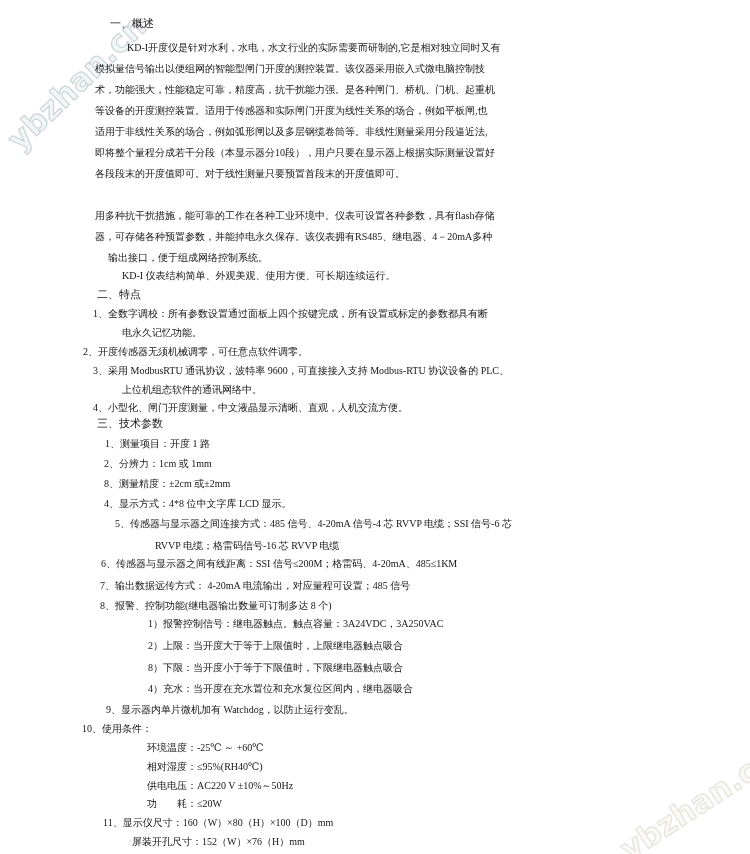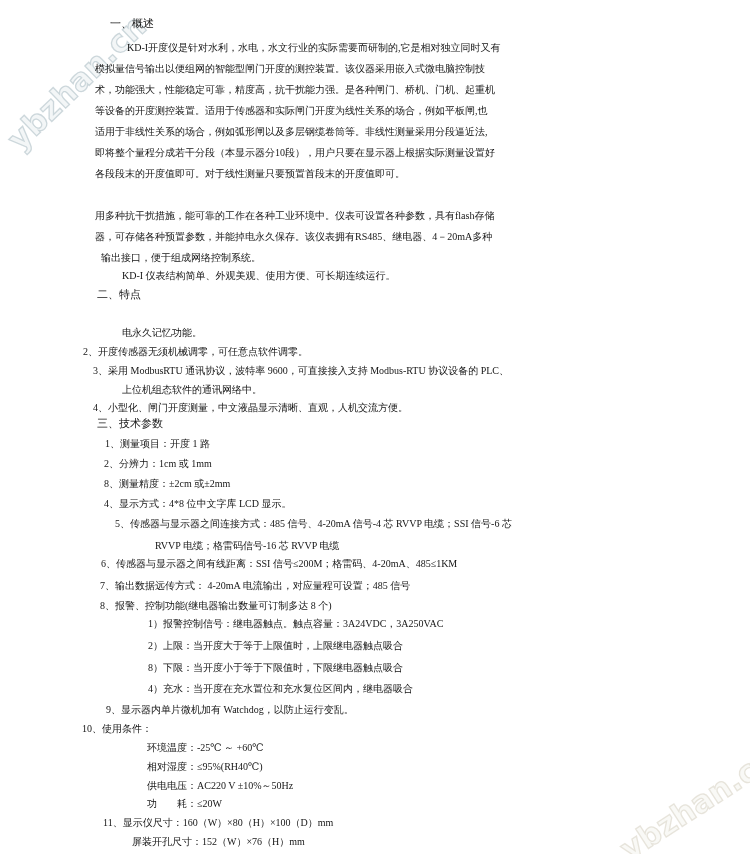--- a/index.html
+++ b/index.html
@@ -62,24 +62,25 @@
   <div class="ln h" style="top:14px;left:110px">一、概述</div>
   <div class="ln" style="top:38px;left:127px">KD-I开度仪是针对水利，水电，水文行业的实际需要而研制的,它是相对独立同时又有</div>
   <div class="ln" style="top:59px;left:95px">模拟量信号输出以便组网的智能型闸门开度的测控装置。该仪器采用嵌入式微电脑控制技</div>
   <div class="ln" style="top:80px;left:95px">术，功能强大，性能稳定可靠，精度高，抗干扰能力强。是各种闸门、桥机、门机、起重机</div>
   <div class="ln" style="top:101px;left:95px">等设备的开度测控装置。适用于传感器和实际闸门开度为线性关系的场合，例如平板闸,也</div>
   <div class="ln" style="top:122px;left:95px">适用于非线性关系的场合，例如弧形闸以及多层钢缆卷筒等。非线性测量采用分段逼近法,</div>
   <div class="ln" style="top:143px;left:95px">即将整个量程分成若干分段（本显示器分10段），用户只要在显示器上根据实际测量设置好</div>
   <div class="ln" style="top:164px;left:95px">各段段末的开度值即可。对于线性测量只要预置首段末的开度值即可。</div>
   <div class="ln" style="top:206px;left:95px">用多种抗干扰措施，能可靠的工作在各种工业环境中。仪表可设置各种参数，具有flash存储</div>
   <div class="ln" style="top:227px;left:95px">器，可存储各种预置参数，并能掉电永久保存。该仪表拥有RS485、继电器、4－20mA多种</div>
-  <div class="ln" style="top:248px;left:101px">输出接口，便于组成网络控制系统。</div>
+  <div class="ln" style="top:248px;left:108px">输出接口，便于组成网络控制系统。</div>
   <div class="ln" style="top:266px;left:122px">KD-I 仪表结构简单、外观美观、使用方便、可长期连续运行。</div>
 
   <div class="ln h" style="top:285px;left:97px">二、特点</div>
+  <div class="ln" style="top:304px;left:93px">1、全数字调校：所有参数设置通过面板上四个按键完成，所有设置或标定的参数都具有断</div>
   <div class="ln" style="top:323px;left:122px">电永久记忆功能。</div>
   <div class="ln" style="top:342px;left:83px">2、开度传感器无须机械调零，可任意点软件调零。</div>
   <div class="ln" style="top:361px;left:93px">3、采用 ModbusRTU 通讯协议，波特率 9600，可直接接入支持 Modbus-RTU 协议设备的 PLC、</div>
   <div class="ln" style="top:380px;left:122px">上位机组态软件的通讯网络中。</div>
   <div class="ln" style="top:398px;left:93px">4、小型化、闸门开度测量，中文液晶显示清晰、直观，人机交流方便。</div>
 
   <div class="ln h" style="top:414px;left:97px">三、技术参数</div>
   <div class="ln" style="top:434px;left:105px">1、测量项目：开度 1 路</div>
   <div class="ln" style="top:454px;left:104px">2、分辨力：1cm 或 1mm</div>
   <div class="ln" style="top:474px;left:104px">8、测量精度：±2cm 或±2mm</div>

